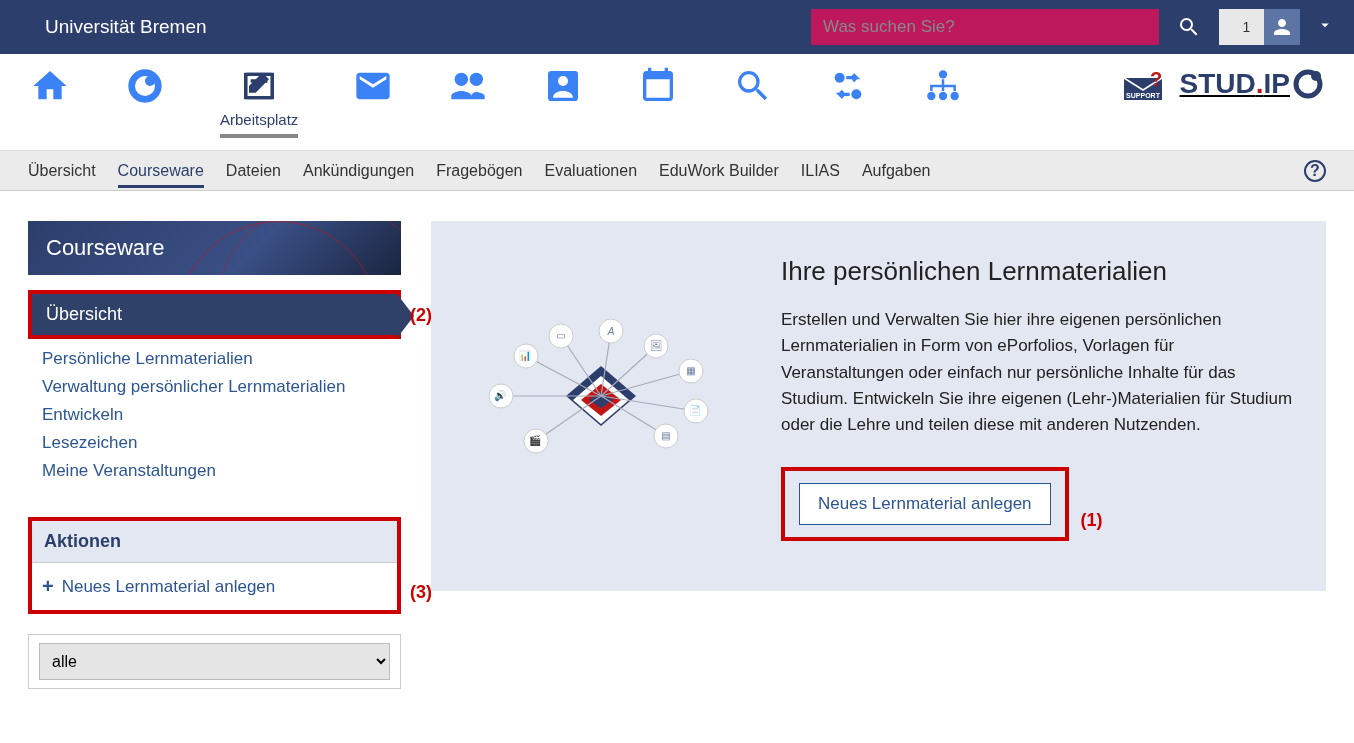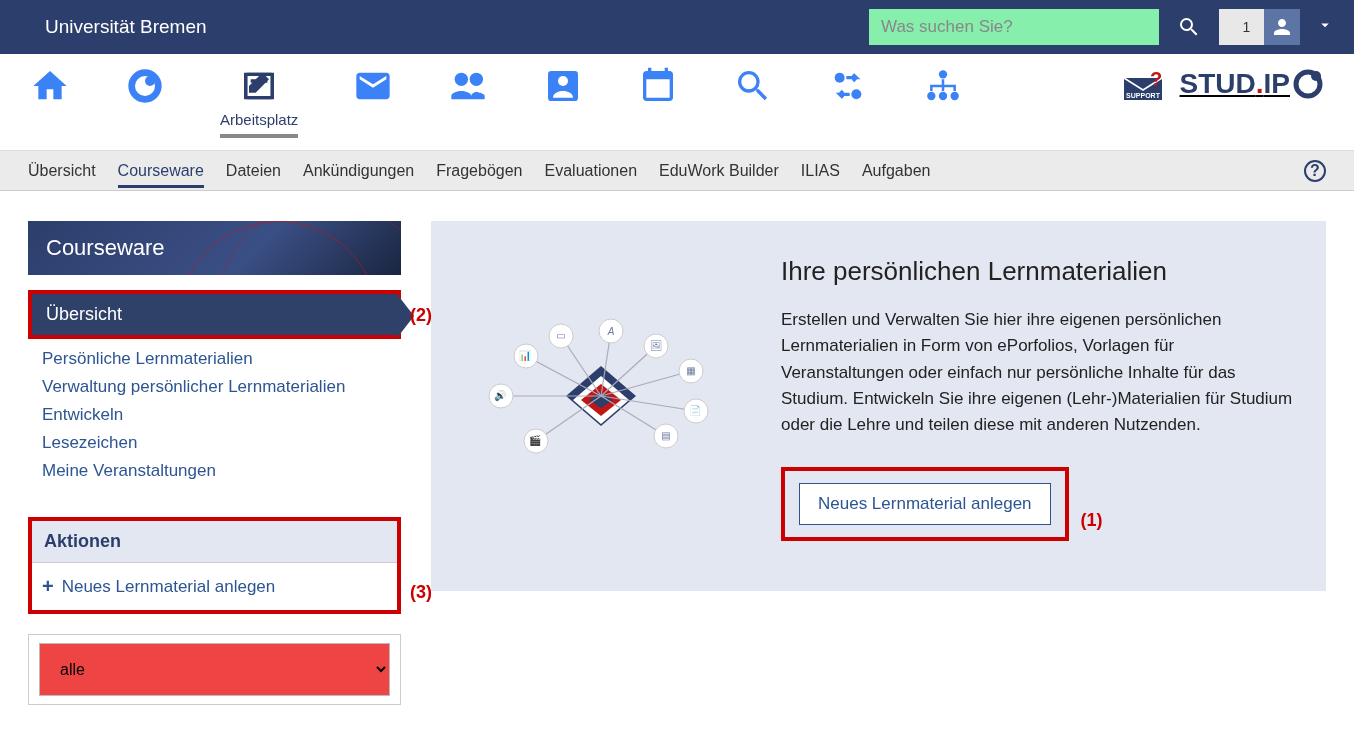--- a/index.html
+++ b/index.html
@@ -2,21 +2,21 @@
 <html><head>
   <meta charset="utf-8">
   <style>
     * { margin: 0; padding: 0; box-sizing: border-box; font-family: -apple-system, BlinkMacSystemFont, 'Segoe UI', Arial, sans-serif; }
     body { background: #fff; width: 1354px; }
     
     
     .top-header { background: #2c3e6b; height: 54px; display: flex; align-items: center; padding: 0 20px; }
     .site-title { color: #fff; font-size: 19px; font-weight: 400; margin-left: 25px; }
     .top-header-right { margin-left: auto; display: flex; align-items: center; gap: 10px; }
-    .search-box { background: #86efac; width: 290px; height: 36px; padding: 0 12px; font-size: 17px; border: none; }
+    .search-box { background: #be185d; width: 348px; height: 36px; padding: 0 12px; font-size: 17px; border: none; }
     .search-box::placeholder { color: #888; }
     .search-btn { width: 40px; height: 40px; display: flex; align-items: center; justify-content: center; cursor: pointer; }
     .user-box { display: flex; align-items: center; background: #e8e8e8; height: 36px; padding: 0 0 0 10px; }
     .user-count { color: #333; width: 35px; text-align: center; font-size: 14px; }
     .user-avatar { width: 36px; height: 36px; background: #5c75a5; display: flex; align-items: center; justify-content: center; }
     .dropdown-chevron { margin-left: 6px; cursor: pointer; }
     
     
     .main-nav { background: #fff; padding: 12px 30px; display: flex; align-items: flex-start; gap: 55px; border-bottom: 1px solid #ddd; }
     .nav-icon-item { display: flex; flex-direction: column; align-items: center; cursor: pointer; color: #3b82f6; }
@@ -57,21 +57,21 @@
     
     .nav-list { padding: 6px 0 10px; }
     .nav-list-item { color: #2c5592; font-size: 17px; padding: 4px 14px; cursor: pointer; }
     
     .widget { border: 1px solid #ccc; margin-top: 20px; }
     .widget-header { background: #e2e7f2; padding: 10px 12px; font-size: 18px; color: #2c3e6b; font-weight: 600; border-bottom: 1px solid #ccc; }
     .widget-body { padding: 8px 10px; }
     .action-item { color: #2c5592; font-size: 17px; display: flex; align-items: center; gap: 8px; cursor: pointer; padding: 4px 0; }
     .plus { font-size: 20px; font-weight: bold; }
     
-    .filter-select { width: 100%; padding: 16px; font-size: 16px; border: 1px solid #bbb; background: #ef4444; cursor: pointer; }
+    .filter-select { width: 100%; padding: 8px; font-size: 16px; border: 1px solid #bbb; background: #e5e5e5; cursor: pointer; }
     
     
     .main-panel { background: #e3e7f1; padding: 35px 30px 50px; display: flex; gap: 40px; }
     .panel-image { width: 280px; display: flex; align-items: flex-start; justify-content: center; padding-top: 60px; }
     .panel-text { flex: 1; }
     .panel-title { font-size: 26px; font-weight: 400; color: #222; margin-bottom: 20px; }
     .panel-desc { font-size: 17px; line-height: 1.55; color: #222; margin-bottom: 28px; }
     
     .create-btn-wrap { border: 4px solid #c00; display: inline-block; padding: 12px 14px; position: relative; }
     .create-btn { border: 1px solid #2c5592; background: #fff; color: #2c5592; padding: 10px 18px; font-size: 17px; cursor: pointer; }

